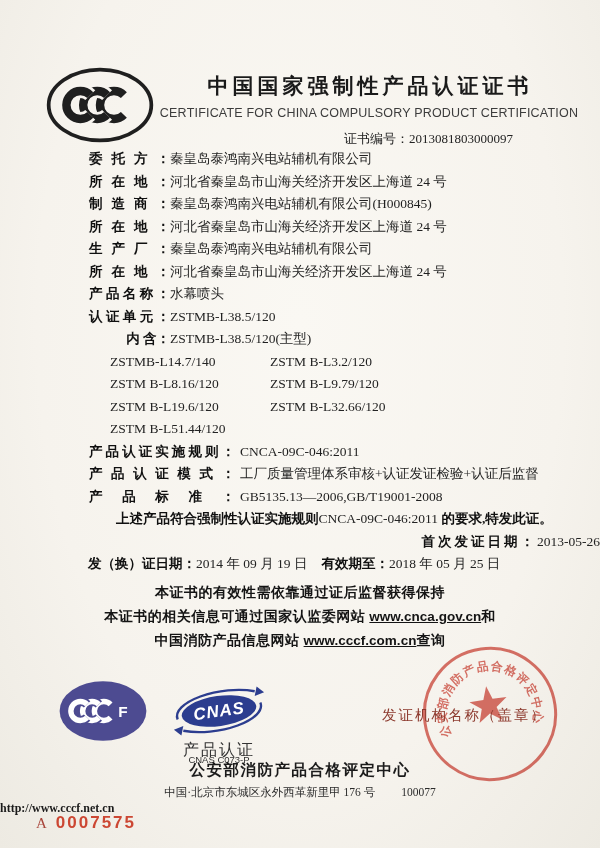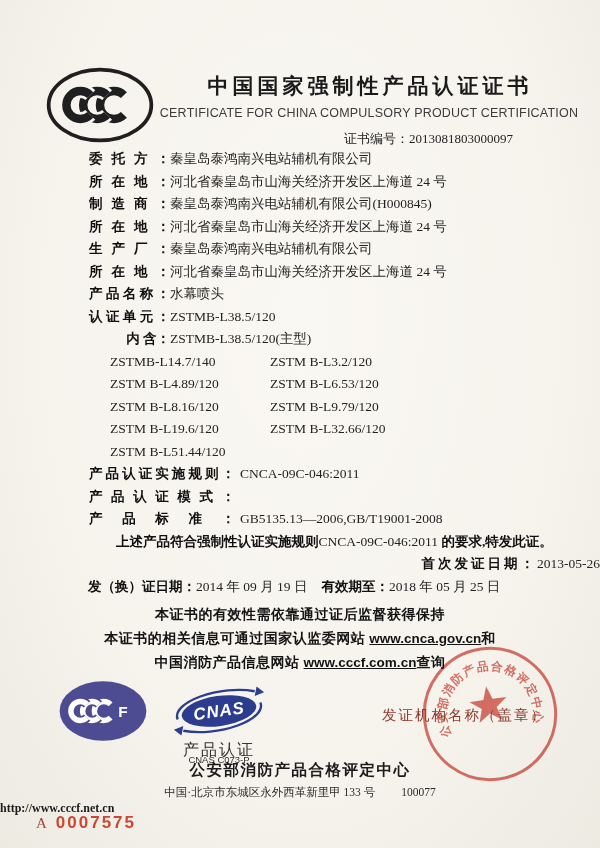--- a/index.html
+++ b/index.html
@@ -118,43 +118,40 @@
       <span class="flabel right">内 含：</span>
       <span class="fvalue">ZSTMB-L38.5/120(主型)</span>
     </div>
 
     <div class="models">
       <div class="mrow">
         <span class="mcol1">ZSTMB-L14.7/140</span>
         <span>ZSTM B-L3.2/120</span>
       </div>
       <div class="mrow">
-        <span class="mcol1">ZSTM B-L4.89/120</span>
-        <span>ZSTM B-L6.53/120</span>
-      </div>
-      <div class="mrow">
         <span class="mcol1">ZSTM B-L8.16/120</span>
         <span>ZSTM B-L9.79/120</span>
       </div>
       <div class="mrow">
         <span class="mcol1">ZSTM B-L19.6/120</span>
         <span>ZSTM B-L32.66/120</span>
       </div>
       <div class="mrow">
         <span class="mcol1">ZSTM B-L51.44/120</span>
         <span></span>
       </div>
     </div>
 
     <div class="row wide">
       <span class="flabel">产品认证实施规则：</span>
       <span class="fvalue">CNCA-09C-046:2011</span>
     </div>
     <div class="row wide">
       <span class="flabel">产品认证模式：</span>
+      <span class="fvalue">工厂质量管理体系审核+认证发证检验+认证后监督</span>
     </div>
     <div class="row wide">
       <span class="flabel">产品标准：</span>
       <span class="fvalue">GB5135.13—2006,GB/T19001-2008</span>
     </div>
 
     <div class="statement">
       <span class="b">上述产品符合强制性认证实施规则</span><span>CNCA-09C-046:2011</span><span class="b"> 的要求,特发此证。</span>
     </div>
 
@@ -215,21 +212,21 @@
       <text font-size="12.5" font-weight="700" letter-spacing="1.5" fill="#d4574c">
         <textPath href="#sealArc" startOffset="50%" text-anchor="middle">公安部消防产品合格评定中心</textPath>
       </text>
     </g>
   </svg>
 
   <div class="issuer">发证机构名称（盖章）</div>
 
   <div class="org">公安部消防产品合格评定中心</div>
   <div class="addr">
-    <span>中国·北京市东城区永外西革新里甲 133 号</span><span class="post">100077</span>
+    <span>中国·北京市东城区永外西革新里甲 176 号</span><span class="post">100077</span>
   </div>
   <div class="site">http://www.cccf.net.cn</div>
 
   <div class="serial">
     <span class="pfx">A</span><span class="num">0007575</span>
   </div>
 
 </div>
 
 </body></html>

